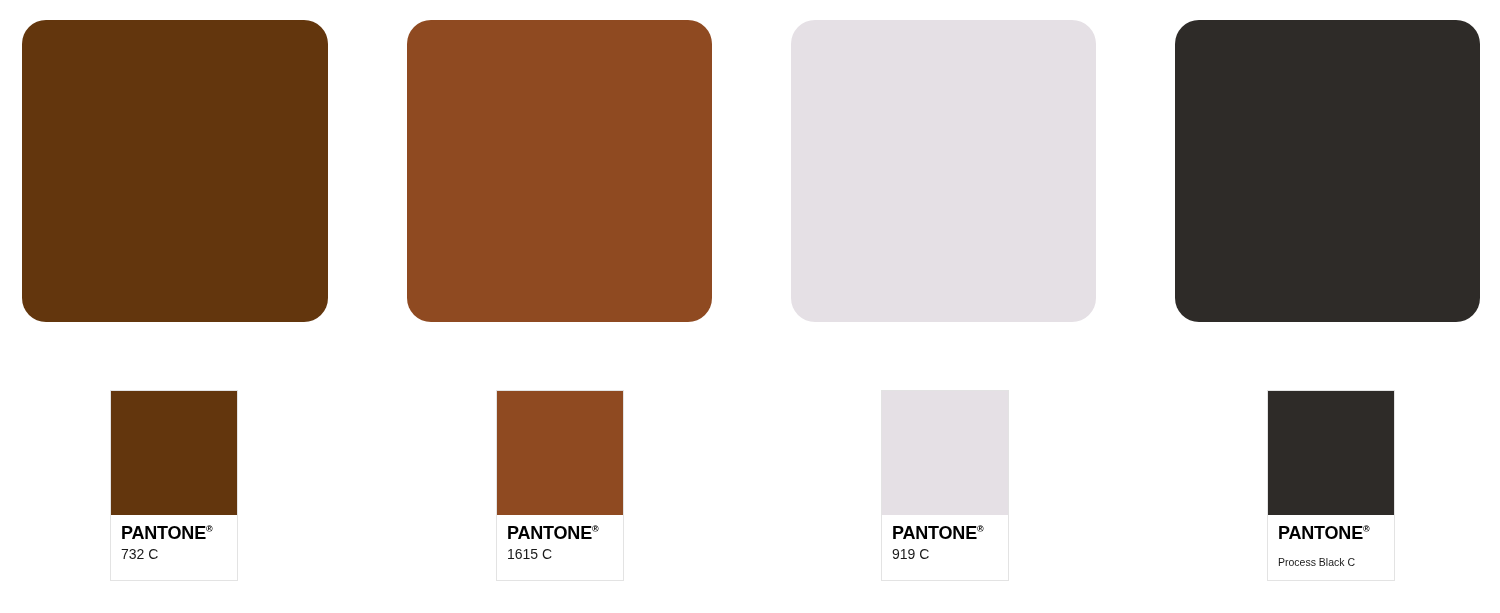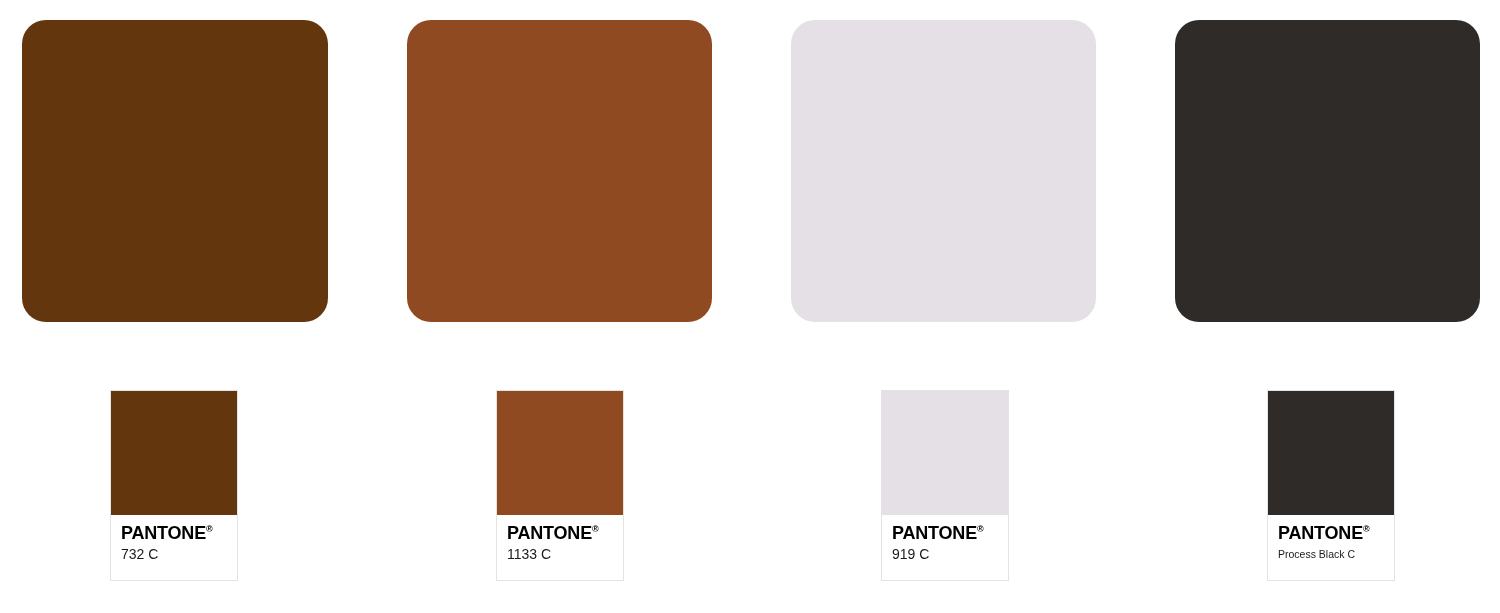--- a/index.html
+++ b/index.html
@@ -63,21 +63,21 @@
   }
   .chip-code {
     margin-top: 4px;
     font-size: 14px;
     color: #1a1a1a;
     line-height: 1.15;
     white-space: nowrap;
   }
   .chip-code.small {
     font-size: 10.5px;
-    margin-top: 6px;
+    margin-top: 14px;
   }
 </style>
 </head>
 <body style="background: rgb(255, 255, 255);">
 
 <div id="palette-canvas">
 
   <div id="tiles-layer">
       <div class="tile" style="left: 22px; top: 20px; width: 306px; height: 302px; border-radius: 24px; background: rgb(99, 54, 13);"></div>
       <div class="tile" style="left: 407px; top: 20px; width: 305px; height: 302px; border-radius: 24px; background: rgb(143, 74, 33);"></div>
@@ -90,21 +90,21 @@
         <div class="chip-color" style="height: 124px; background: rgb(99, 54, 13);"></div>
         <div class="chip-label">
           <div class="chip-brand"><span>PANTONE</span><span class="reg">®</span></div>
           <div class="chip-code">732 C</div>
         </div>
       </div>
       <div class="chip-card" style="left: 496px; top: 390px; width: 128px; height: 191px;">
         <div class="chip-color" style="height: 124px; background: rgb(143, 74, 33);"></div>
         <div class="chip-label">
           <div class="chip-brand"><span>PANTONE</span><span class="reg">®</span></div>
-          <div class="chip-code">1133 C</div>
+          <div class="chip-code">1615 C</div>
         </div>
       </div>
       <div class="chip-card" style="left: 881px; top: 390px; width: 128px; height: 191px;">
         <div class="chip-color" style="height: 124px; background: rgb(229, 224, 229);"></div>
         <div class="chip-label">
           <div class="chip-brand"><span>PANTONE</span><span class="reg">®</span></div>
           <div class="chip-code">919 C</div>
         </div>
       </div>
       <div class="chip-card" style="left: 1267px; top: 390px; width: 128px; height: 191px;">

